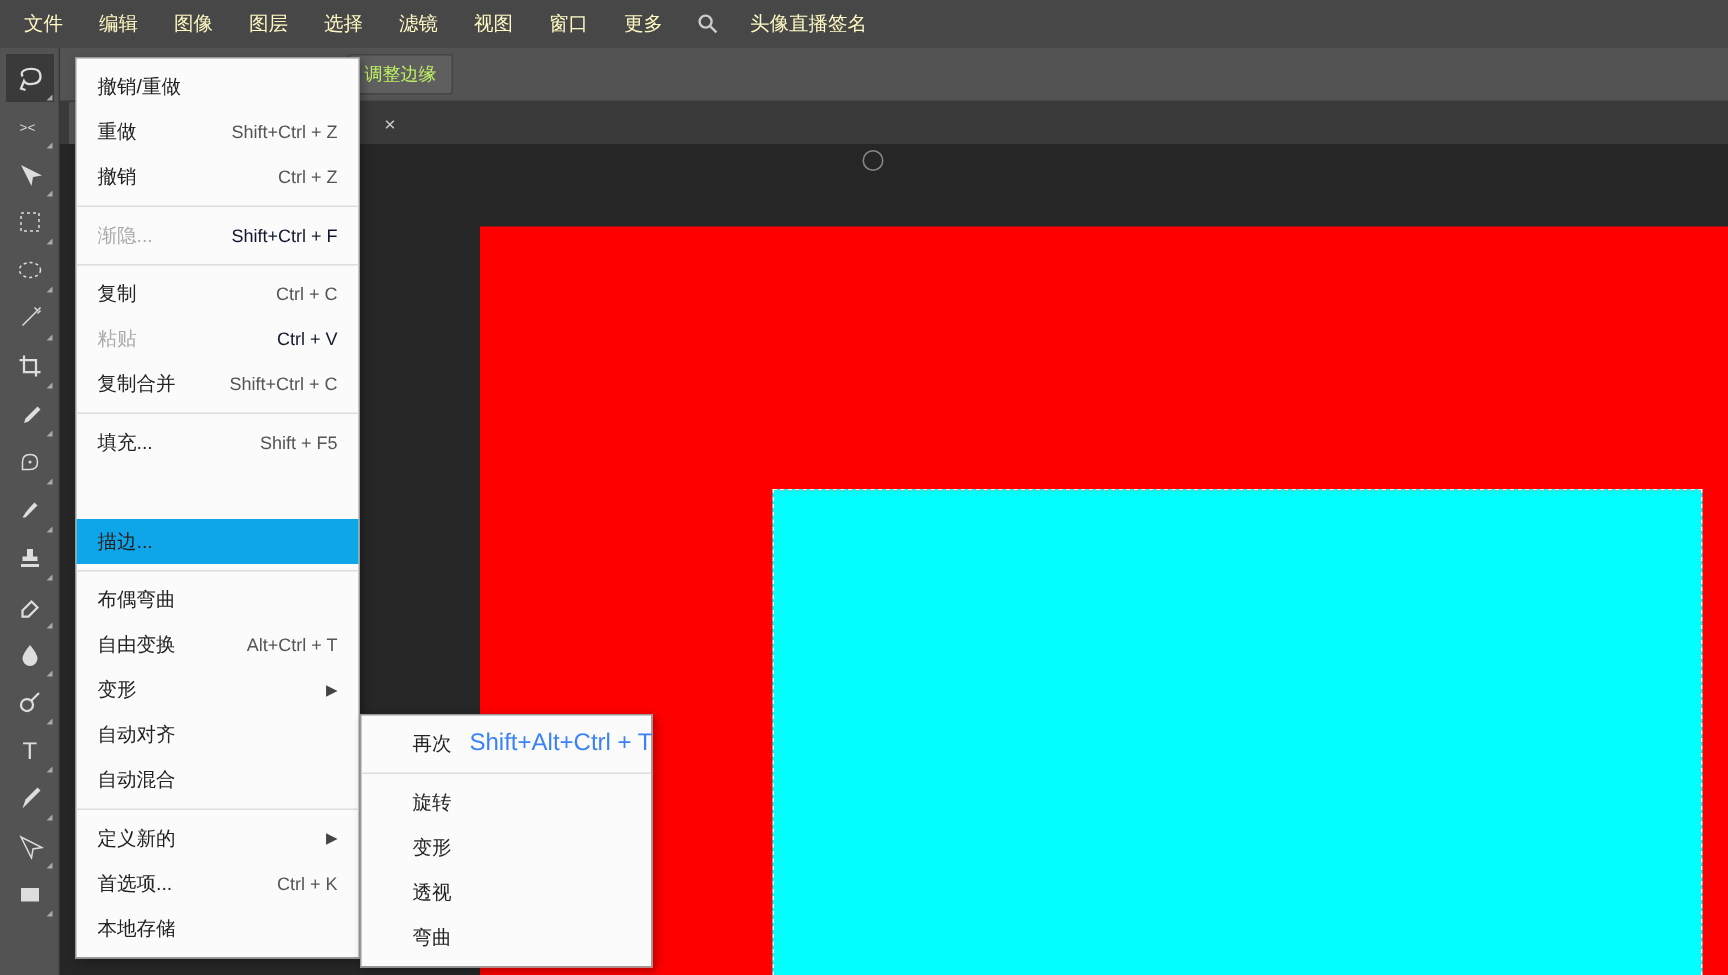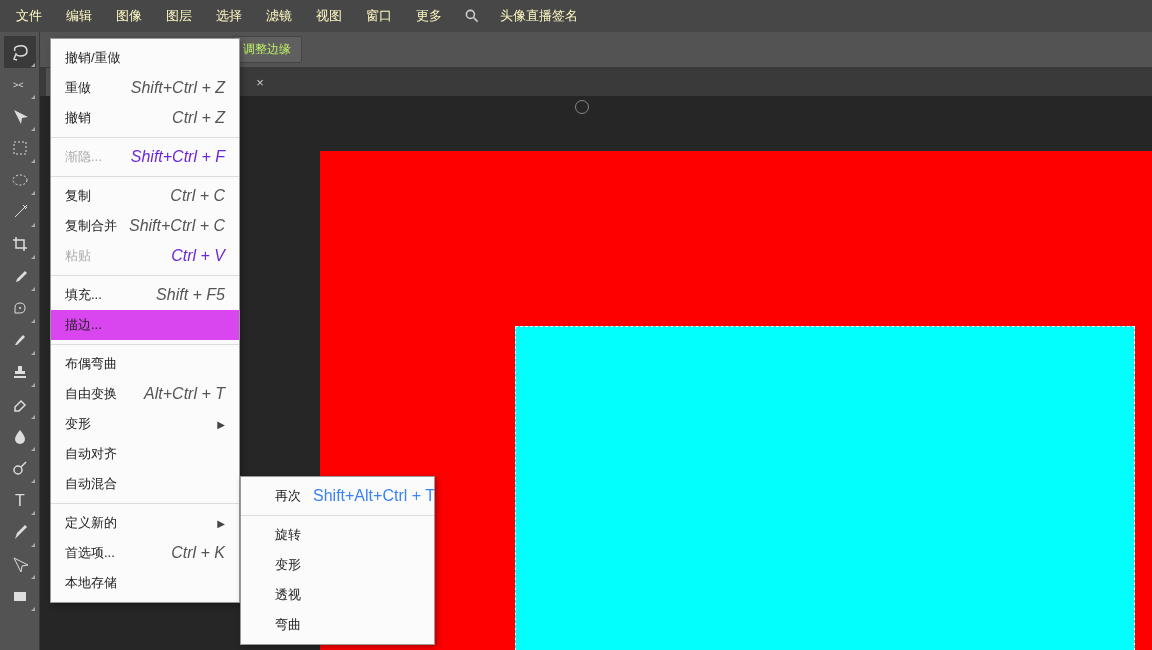--- a/index.html
+++ b/index.html
@@ -25,25 +25,25 @@
 .toolbar .tool .corner { position:absolute; right:1px; bottom:1px; width:0;height:0; border-left:4px solid transparent; border-bottom:4px solid #aaa;}
 
 .canvas-area { position: absolute; left: 40px; top: 96px; right: 0; bottom: 0; background: #262626; overflow:hidden;}
 .red-rect { position: absolute; left: 280px; top: 55px; width: 900px; height: 600px; background: #fe0000; }
 .cyan-rect { position: absolute; left: 475px; top: 230px; width: 620px; height: 420px; background: #03fefe; outline: 1px dashed #000; outline-offset: -1px; }
 .cyan-rect::after{ content:""; position:absolute; inset:0; outline:1px dashed #fff; outline-offset:-1px; pointer-events:none; animation: none;}
 .center-marker { position:absolute; left: 535px; top: 4px; width:14px; height:14px; border:1px solid #888; border-radius:50%; }
 
 .dropdown { position: absolute; left: 50px; top: 38px; width: 190px; background: #fbfbfb; border: 1px solid #999; box-shadow: 2px 2px 6px rgba(0,0,0,0.3); z-index: 100; font-size: 13px; color: #222; padding: 4px 0;}
 .dropdown .item { display: flex; justify-content: space-between; align-items: center; padding: 6px 14px; cursor: pointer; white-space: nowrap;}
-.dropdown .item.highlighted { background: #d946ef; }
+.dropdown .item.highlighted { background: #0ea5e9; margin-top: 36px; }
 .dropdown .item.disabled { color: #aaa; cursor: default;}
 .dropdown .sep { height: 1px; background: #ddd; margin: 4px 0; }
-.dropdown .shortcut { color: #555; font-size: 16px; margin-left: 4px; font-style: italic;}
-.dropdown .item.disabled .shortcut { color: #6d28d9;}
+.dropdown .shortcut { color: #555; font-size: 12px; margin-left: 4px;}
+.dropdown .item.disabled .shortcut { color: #0f172a;}
 .dropdown .arrow { font-size: 10px; color: #444;}
 
 .submenu { position: absolute; left: 240px; top: 476px; width: 195px; background: #fbfbfb; border: 1px solid #999; box-shadow: 2px 2px 6px rgba(0,0,0,0.3); z-index: 101; font-size: 13px; color: #222; padding: 4px 0;}
 .submenu .item { display: flex; justify-content: space-between; align-items: center; padding: 6px 14px; cursor: pointer; white-space: nowrap; margin-left: 20px;}
 .submenu .sep { height: 1px; background: #ddd; margin: 4px 0; }
 .submenu .shortcut { color: #3b82f6; font-size: 16px; margin-left: 12px;}
 </style>
 </head>
 <body>
 
@@ -215,28 +215,28 @@
     <div class="sep"></div>
     <div class="item disabled">
       <span>渐隐...</span>
       <span class="shortcut">Shift+Ctrl + F</span>
     </div>
     <div class="sep"></div>
     <div class="item">
       <span>复制</span>
       <span class="shortcut">Ctrl + C</span>
     </div>
-    <div class="item">
-      <span>复制合并</span>
-      <span class="shortcut">Shift+Ctrl + C</span>
-    </div>
     <div class="item disabled">
       <span>粘贴</span>
       <span class="shortcut">Ctrl + V</span>
     </div>
+    <div class="item">
+      <span>复制合并</span>
+      <span class="shortcut">Shift+Ctrl + C</span>
+    </div>
     <div class="sep"></div>
     <div class="item">
       <span>填充...</span>
       <span class="shortcut">Shift + F5</span>
     </div>
     <div class="item highlighted">
       <span>描边...</span>
     </div>
     <div class="sep"></div>
     <div class="item">

